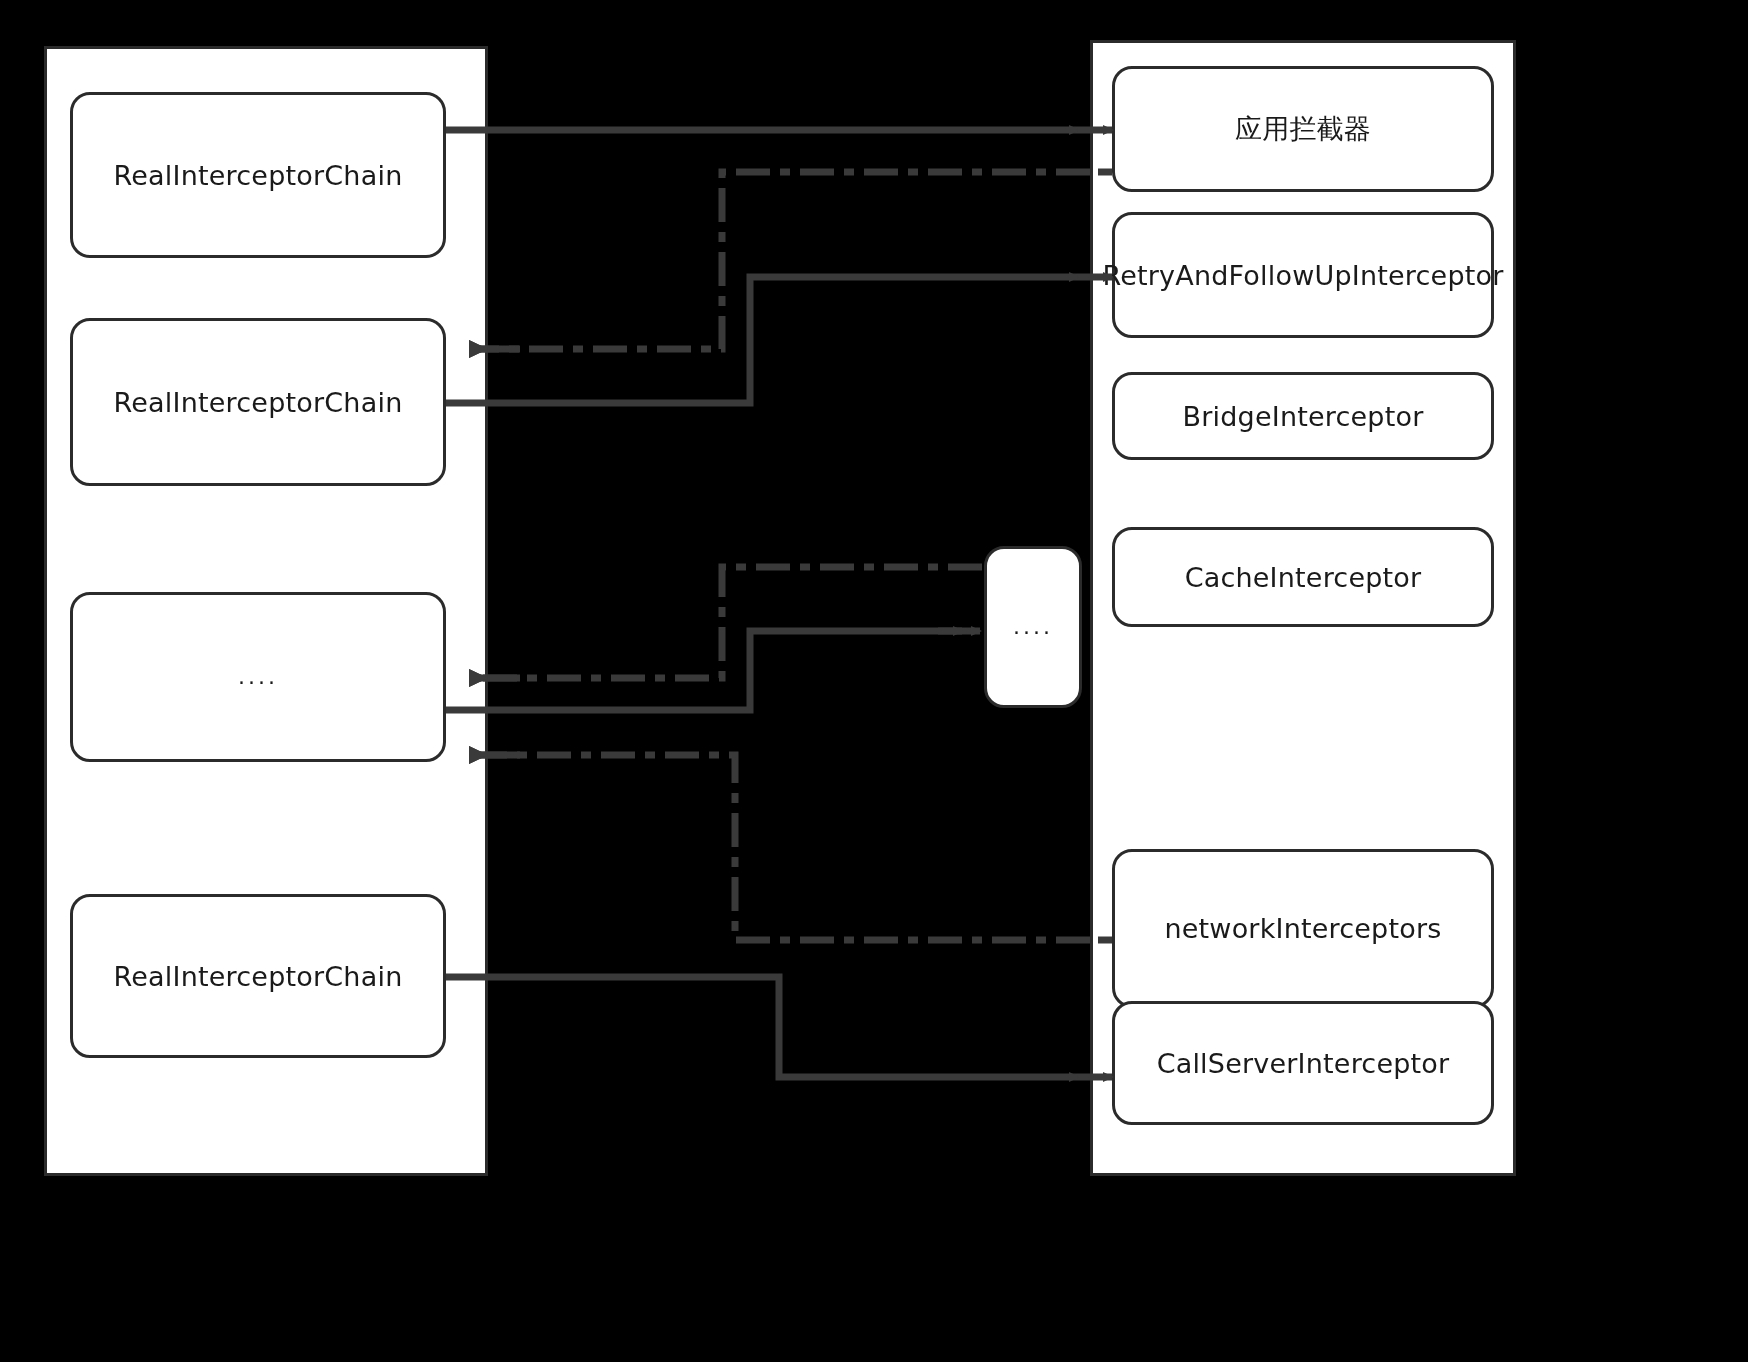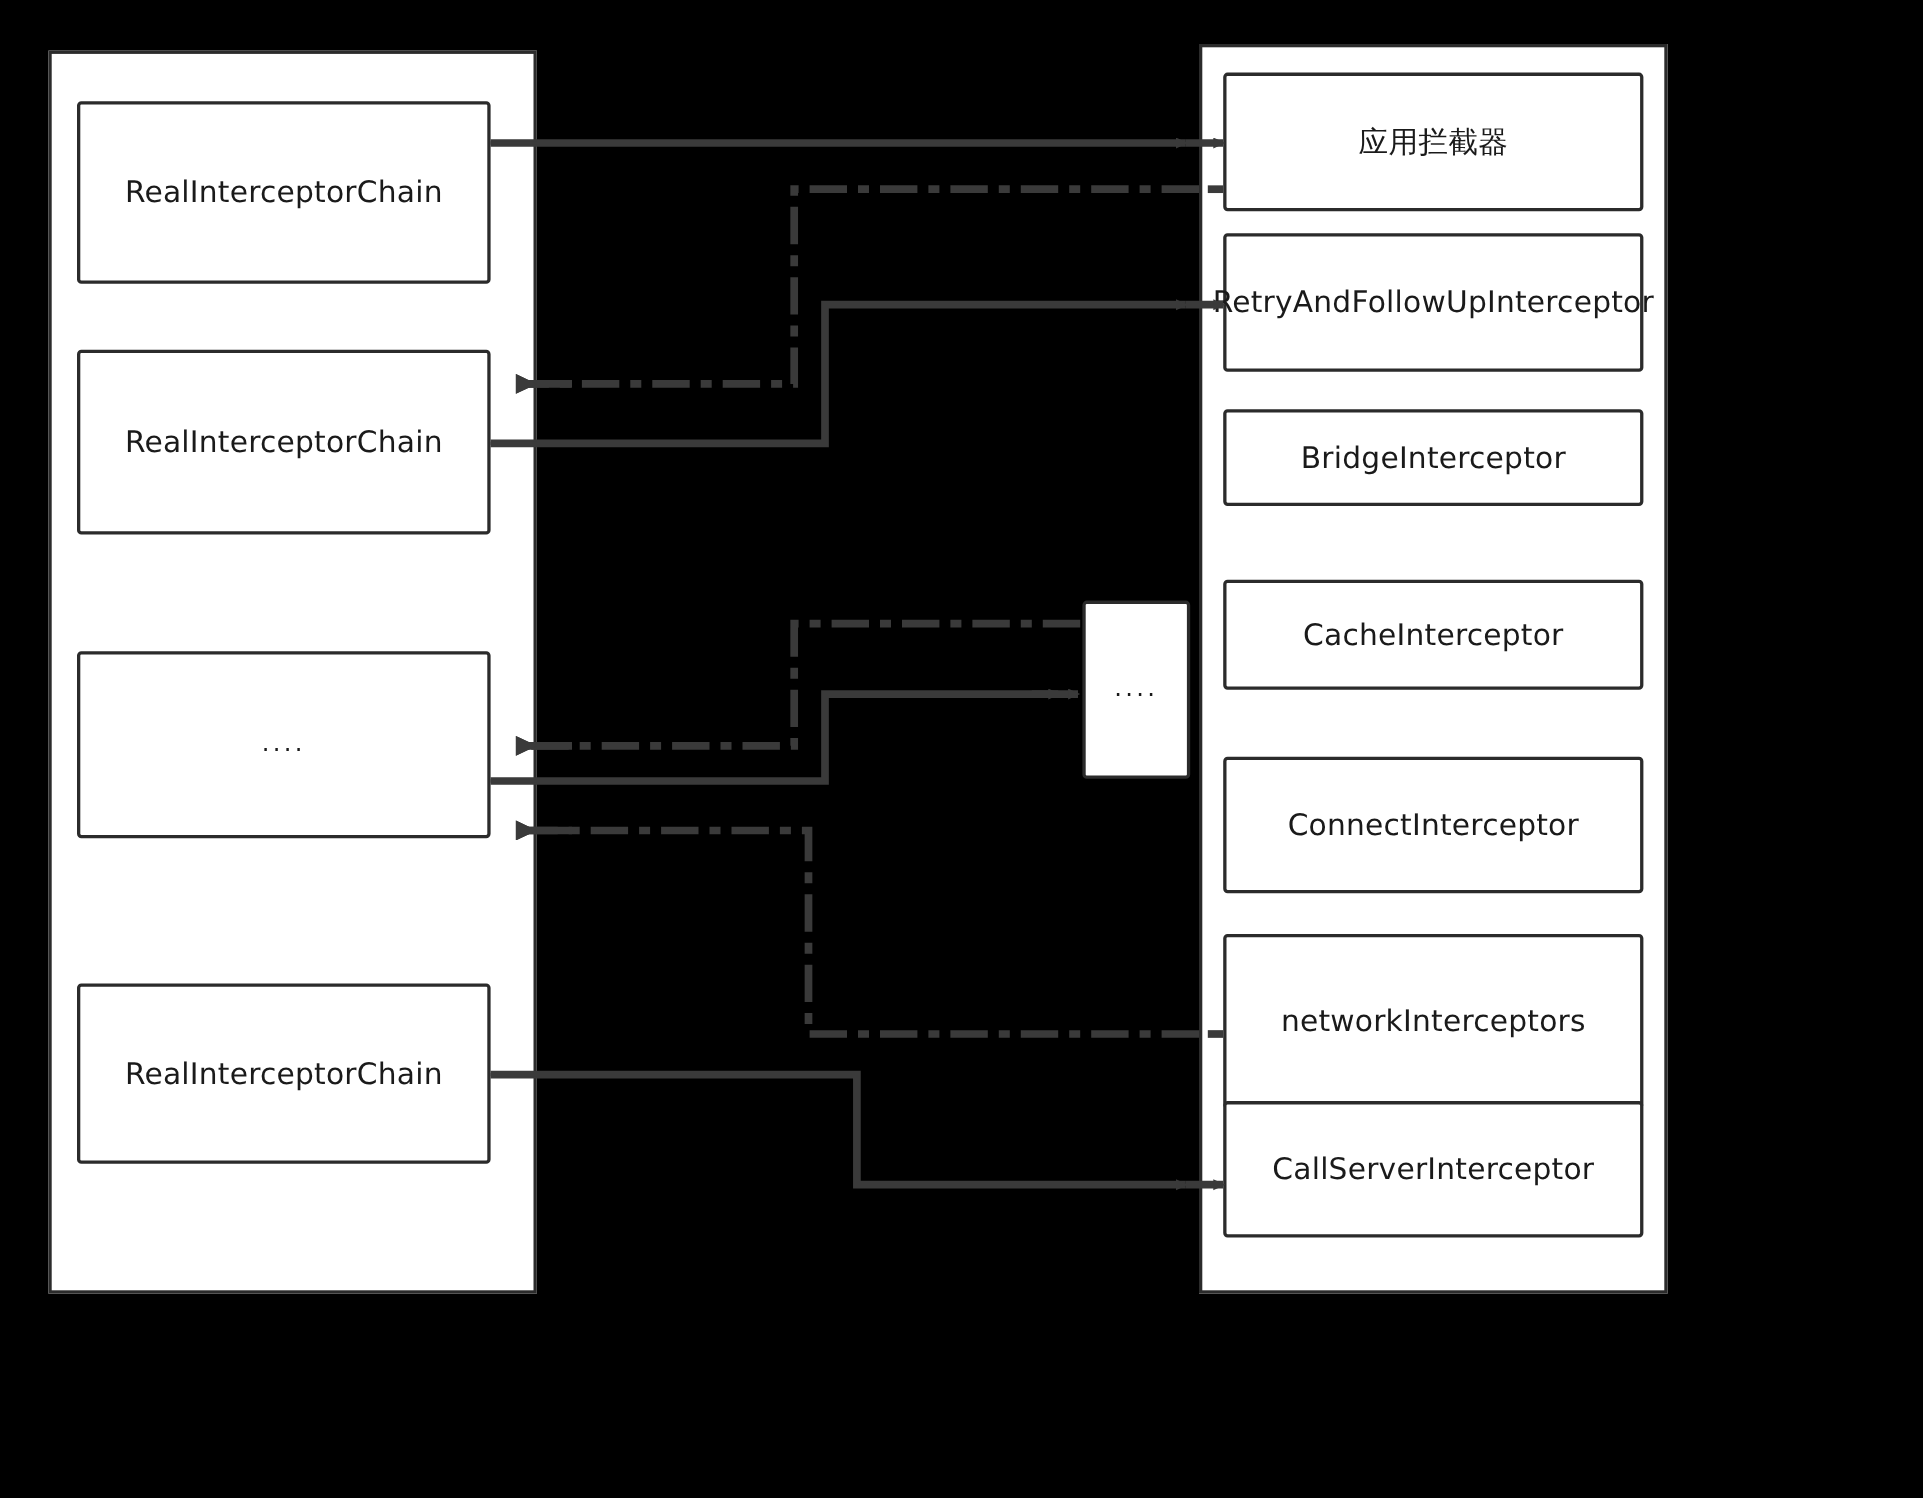--- a/index.html
+++ b/index.html
@@ -18,21 +18,21 @@
   .panel {
     position: absolute;
     background: #ffffff;
     border: 3px solid #2b2b2b;
     box-sizing: border-box;
   }
   .node {
     position: absolute;
     background: #ffffff;
     border: 3px solid #2b2b2b;
-    border-radius: 4px;
+    border-radius: 20px;
     box-sizing: border-box;
     display: flex;
     align-items: center;
     justify-content: center;
     text-align: center;
     color: #1a1a1a;
     font-size: 27px;
     letter-spacing: 0.2px;
   }
   .dots-label {
@@ -112,23 +112,20 @@
   </div>
 
   <div class="node" style="left:1112px; top:372px; width:382px; height:88px;">
     <span>BridgeInterceptor</span>
   </div>
 
   <div class="node" style="left:1112px; top:527px; width:382px; height:100px;">
     <span>CacheInterceptor</span>
   </div>
 
-  <div class="node" style="left:1112px; top:688px; width:382px; height:124px;">
-    <span>ConnectInterceptor</span>
-  </div>
 
   <div class="node" style="left:1112px; top:849px; width:382px; height:159px;">
     <span>networkInterceptors</span>
   </div>
 
   <div class="node" style="left:1112px; top:1001px; width:382px; height:124px;">
     <span>CallServerInterceptor</span>
   </div>
 
   <svg class="edges" viewBox="0 0 1748 1362" xmlns="http://www.w3.org/2000/svg">

